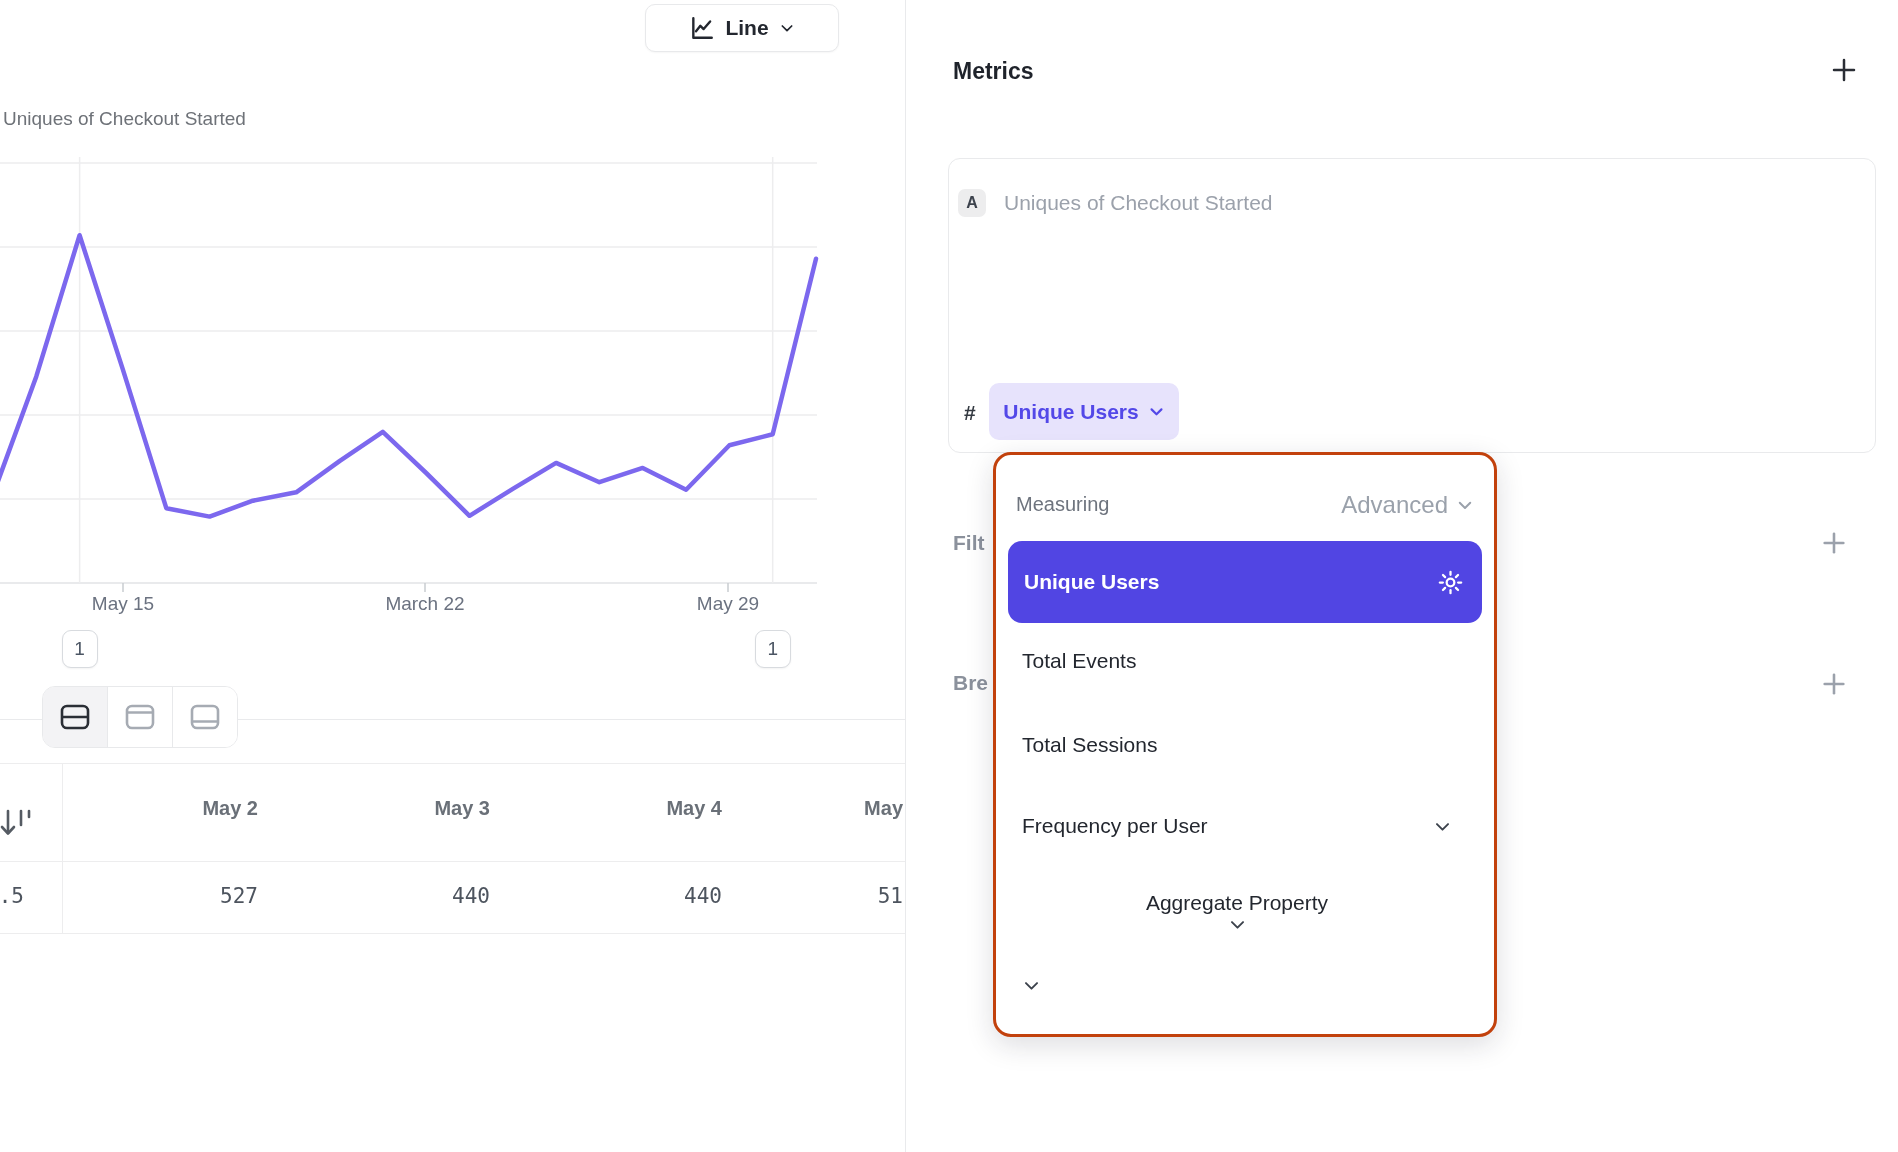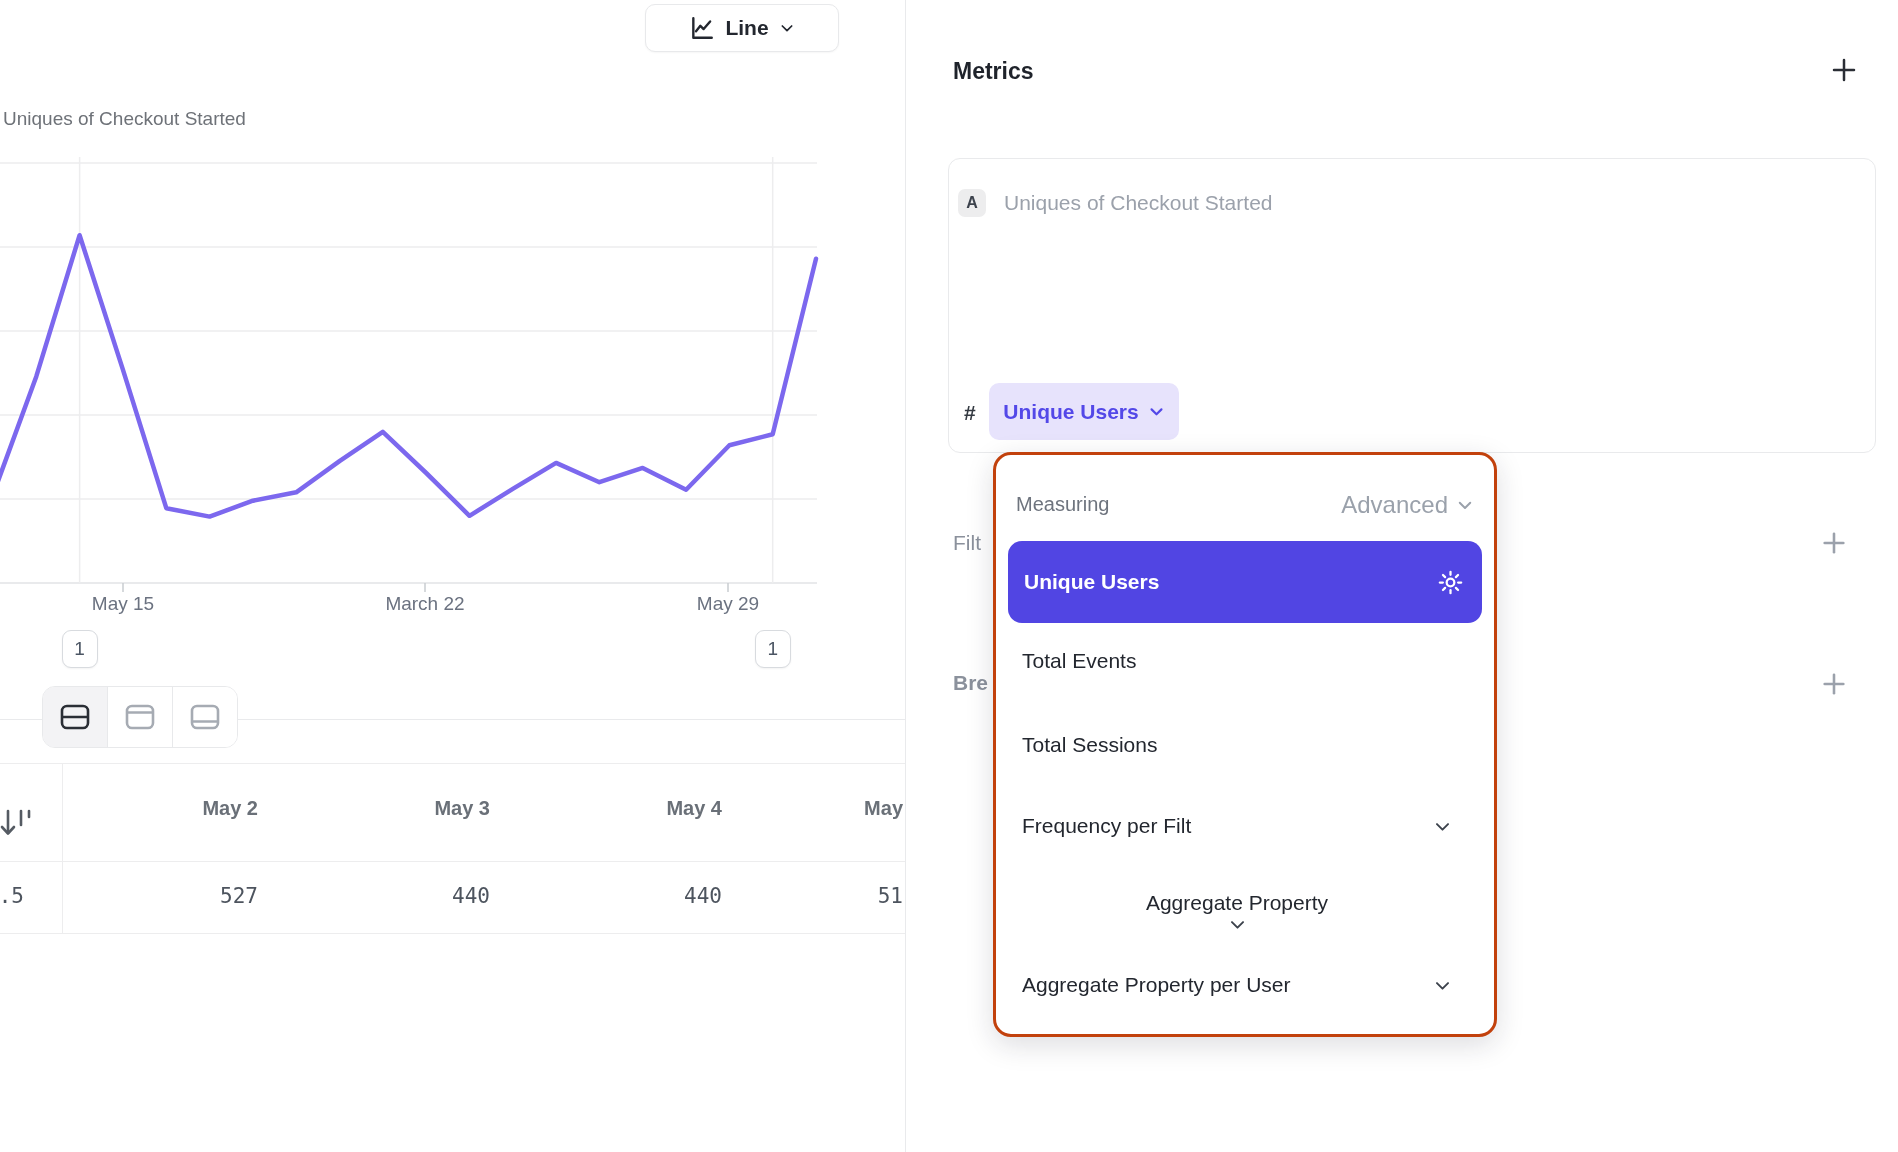--- a/index.html
+++ b/index.html
@@ -42,21 +42,21 @@
   #row-label { left:-14px; top:884px; font-size:21px; color:#4d545e; font-family:"DejaVu Sans Mono", monospace; }
 
   #panel-divider { left:905px; top:0; width:1px; height:1152px; background:#e9eaec; }
 
   
   #metrics-title { left:953px; top:58px; font-size:23px; font-weight:700; color:#1f232b; }
   .plus-btn { width:32px; height:32px; display:flex; align-items:center; justify-content:center; cursor:pointer; }
   #metrics-add { left:1828px; top:54px; }
   #filters-add { left:1818px; top:527px; }
   #breakdown-add { left:1818px; top:668px; }
-  #filters-label { left:953px; top:531px; font-size:21px; font-weight:400; color:#8b919c; }
+  #filters-label { left:953px; top:531px; font-size:21px; font-weight:700; color:#8b919c; }
   #breakdown-label { left:953px; top:671px; font-size:21px; font-weight:700; color:#8b919c; }
 
   #metric-card { left:948px; top:158px; width:928px; height:295px; background:#fff;
     border:1.5px solid #e9eaec; border-radius:12px; }
   #metric-badge { left:9px; top:30px; width:28px; height:28px; background:#ededee; border-radius:7px;
     display:flex; align-items:center; justify-content:center; font-size:16px; font-weight:700; color:#3c424c; }
   #metric-label { left:55px; top:32px; font-size:21px; color:#9ba1ab; }
   #event-box { left:6px; top:84px; width:913px; height:124px; border:1.5px solid #ececee; border-radius:12px; }
   #event-row-icon { left:10px; top:17px; }
   #event-row-label { left:64px; top:24px; font-size:21px; font-weight:700; color:#22262e; }
@@ -260,36 +260,35 @@
     </span>
   </div>
 
   <div id="dd-item-0" class="abs dd-item">
     <span class="lbl">Total Events</span>
   </div>
   <div id="dd-item-1" class="abs dd-item">
     <span class="lbl">Total Sessions</span>
   </div>
   <div id="dd-item-2" class="abs dd-item">
-    <span class="lbl">Frequency per Filt</span>
+    <span class="lbl">Frequency per User</span>
     <span style="display:flex;">
       <svg width="19" height="19" viewBox="0 0 24 24" fill="none" stroke="#3c424c" stroke-width="2.4" stroke-linecap="round" stroke-linejoin="round">
           <polyline points="5,9 12,16 19,9"></polyline>
         </svg>
       </span>
   </div>
   <div id="dd-item-3" class="abs dd-item">
     <span class="lbl">Aggregate Property</span>
     <span style="display:flex;">
       <svg width="19" height="19" viewBox="0 0 24 24" fill="none" stroke="#3c424c" stroke-width="2.4" stroke-linecap="round" stroke-linejoin="round">
           <polyline points="5,9 12,16 19,9"></polyline>
         </svg>
       </span>
   </div>
   <div id="dd-item-4" class="abs dd-item">
-    <span class="lbl">Aggregate Property per User</span>
     <span style="display:flex;">
       <svg width="19" height="19" viewBox="0 0 24 24" fill="none" stroke="#3c424c" stroke-width="2.4" stroke-linecap="round" stroke-linejoin="round">
           <polyline points="5,9 12,16 19,9"></polyline>
         </svg>
       </span>
   </div>
 </div>
 
 </body></html>

